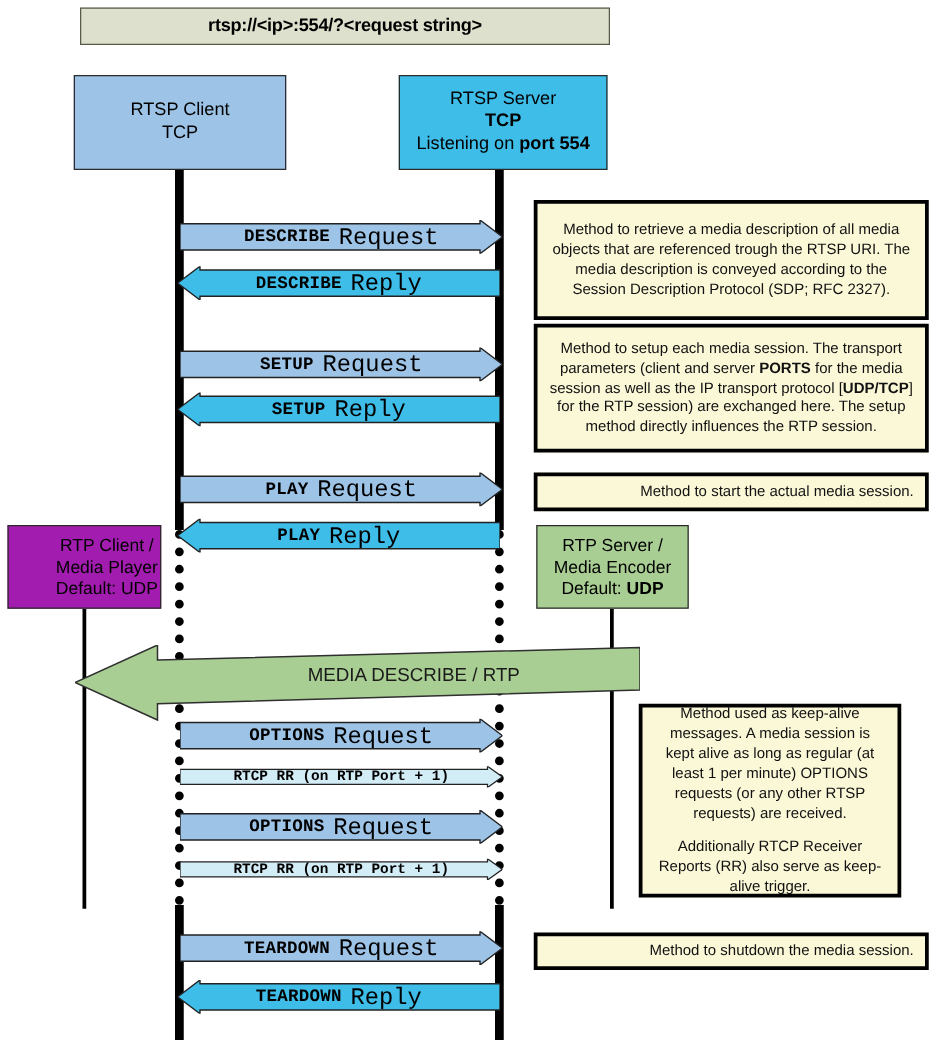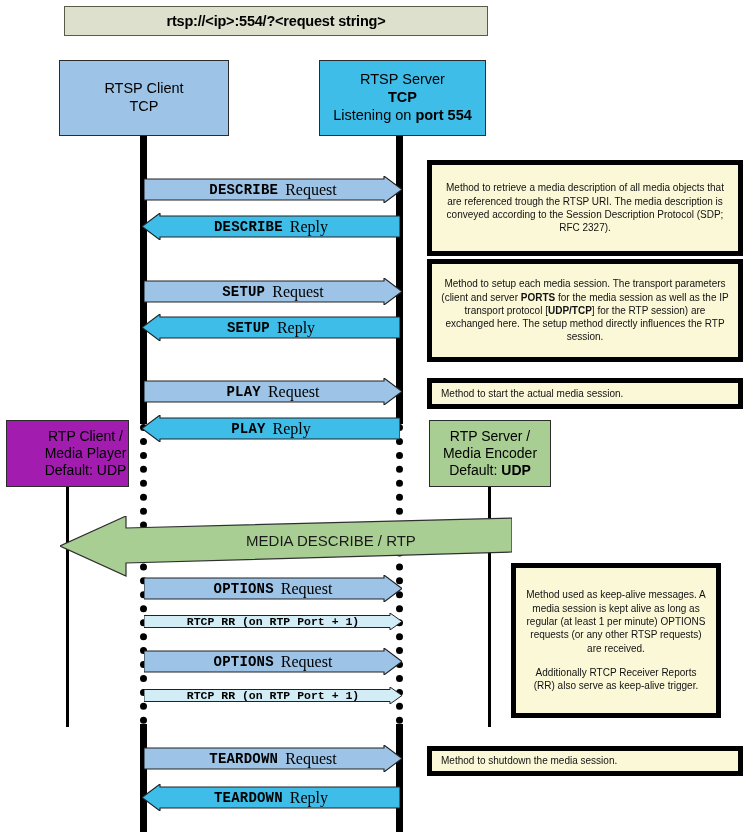--- a/index.html
+++ b/index.html
@@ -105,22 +105,22 @@
     gap: 7px;
     pointer-events: none;
   }
   .msg .mono {
     font-family: "Liberation Mono", "DejaVu Sans Mono", monospace;
     font-weight: bold;
     font-size: 14px;
     letter-spacing: 0.2px;
   }
   .msg .sans {
-    font-family: Liberation Serif, serif;
-    font-size: 16px;
+    font-family: Liberation Mono, monospace;
+    font-size: 19px;
   }
 
   .msg-thin { height: 17px; }
   .msg-thin .lbl .mono {
     font-size: 11.5px;
     letter-spacing: 0px;
   }
 
   
   #media-session-arrow {
@@ -135,29 +135,29 @@
     display: flex; align-items: center; justify-content: center;
     font-size: 15px;
     color: #1a1a1a;
   }
 
   
   .note {
     position: absolute;
     box-sizing: border-box;
     background: #FBF8D8;
-    border: 5px solid #000000;
-    font-size: 10px;
+    border: 3px solid #000000;
+    font-size: 12px;
     line-height: 1.33;
     text-align: center;
     color: #111;
     padding: 7px 9px;
     display: flex;
     flex-direction: column;
-    align-items: flex-start;
+    align-items: flex-end;
     justify-content: center;
   }
   .note p { margin: 0; }
   .note p + p { margin-top: 11px; }
   .note b { font-weight: bold; }
 </style>
 </head>
 <body>
 
 <div id="canvas">

